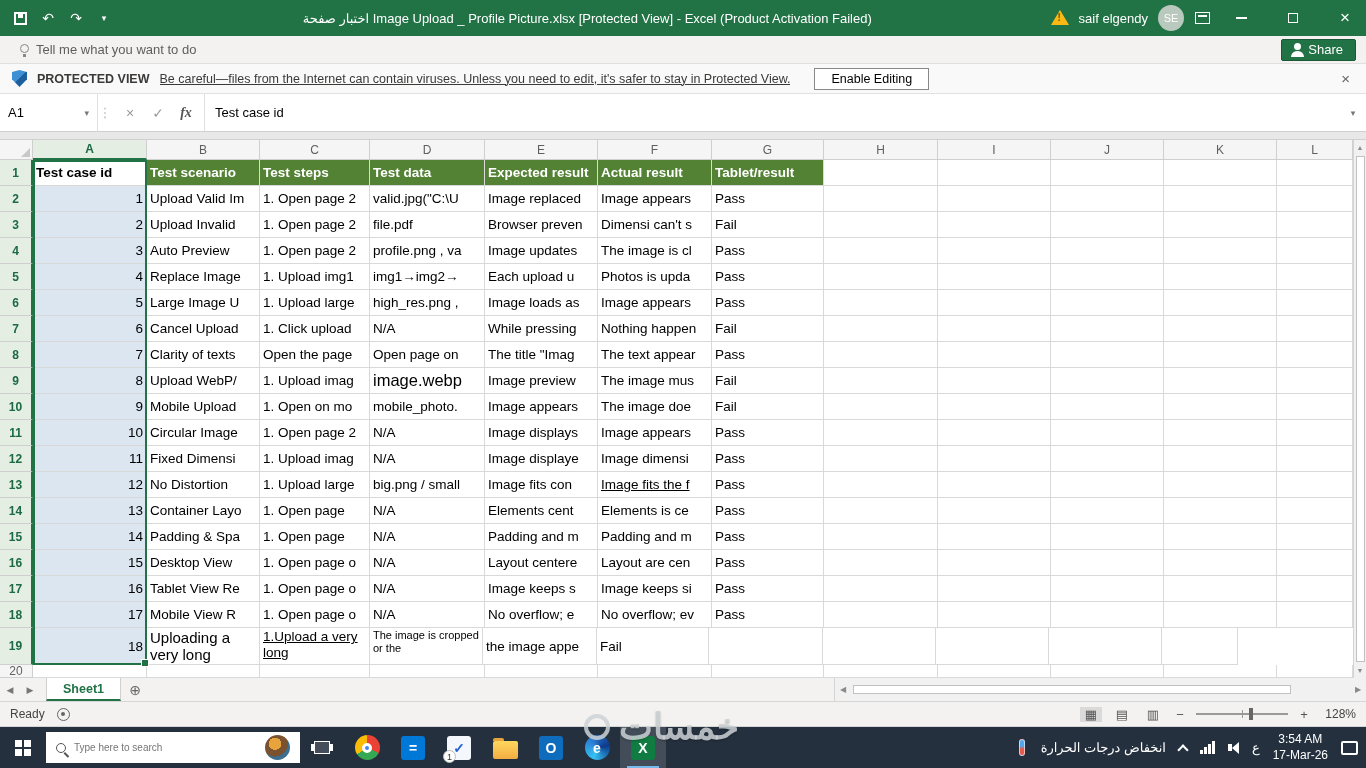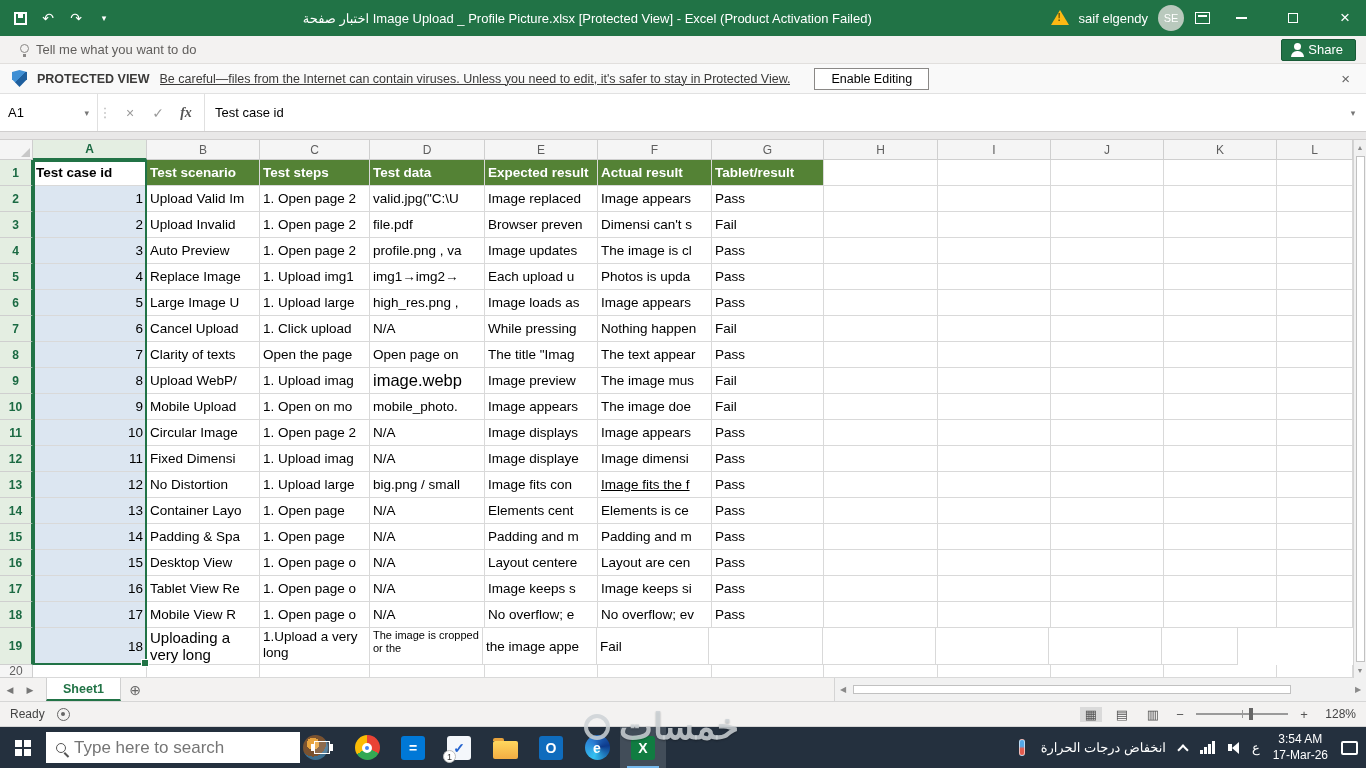--- a/index.html
+++ b/index.html
@@ -104,21 +104,21 @@
   .zoomlabel{width:36px;text-align:right}
 
   
   .taskbar{height:41px;background:#24303e;display:flex;align-items:center;color:#fff}
   .startbtn{width:46px;height:100%;display:flex;align-items:center;justify-content:center}
   .winlogo{display:grid;grid-template-columns:7px 7px;grid-template-rows:7px 7px;gap:2px}
   .winlogo div{background:#fff}
   .searchbox{width:254px;height:31px;background:#fff;display:flex;align-items:center;gap:8px;padding:0 10px;color:#5f5f5f}
   .mag{width:10px;height:10px;border:1.5px solid #555;border-radius:50%;position:relative;flex:0 0 10px}
   .mag::after{content:"";position:absolute;left:8px;top:8px;width:6px;height:1.5px;background:#555;transform:rotate(45deg);transform-origin:left top}
-  .searchinput{border:none;outline:none;background:transparent;flex:1;font-family:inherit;font-size:17px;color:#a21caf}
+  .searchinput{border:none;outline:none;background:transparent;flex:1;font-family:inherit;font-size:10px;color:#a21caf}
   .search-art{width:25px;height:25px;border-radius:50%;flex:0 0 25px;background:radial-gradient(circle at 40% 35%,#e8a33d 0 28%,#7a5230 28% 58%,#3c6e8f 58% 100%)}
   .tvbtn{width:44px;height:100%;display:flex;align-items:center;justify-content:center}
   .tvicon{width:16px;height:13px;border:1.5px solid #fff;background:rgba(255,255,255,.15);position:relative}
   .tvicon::before{content:"";position:absolute;left:-4px;top:2px;width:3px;height:7px;background:#fff}
   .tvicon::after{content:"";position:absolute;right:-4px;top:2px;width:3px;height:7px;background:#fff}
   .tb-apps{display:flex;align-items:center;height:100%}
   .tapp{width:46px;height:100%;display:flex;align-items:center;justify-content:center;position:relative}
   .tapp.active{background:rgba(255,255,255,.14)}
   .tapp.active::after{content:"";position:absolute;bottom:0;left:7px;right:7px;height:2px;background:#76b9ed}
   .i-chrome{width:25px;height:25px;border-radius:50%;background:conic-gradient(#ea4335 0 33%,#34a853 33% 66%,#fbbc05 66% 100%);display:flex;align-items:center;justify-content:center}
@@ -503,21 +503,21 @@
         <div class="c" style="flex: 0 0 114px; width: 114px;"></div>
         <div class="c" style="flex: 0 0 113px; width: 113px;"></div>
         <div class="c" style="flex: 0 0 113px; width: 113px;"></div>
         <div class="c" style="flex: 0 0 113px; width: 113px;"></div>
         <div class="c" style="flex: 0 0 76px; width: 76px;"></div>
       </div>
       <div class="grow" style="height: 37px;">
         <div class="rn sel">19</div>
         <div class="c num sel" style="flex: 0 0 114px; width: 114px;">18</div>
         <div class="c wrap f15" style="flex: 0 0 113px; width: 113px;">Uploading a very long</div>
-        <div class="c wrap" style="flex: 0 0 110px; width: 110px;">1.Upload a very long</div>
+        <div class="c wrap" style="flex: 0 0 110px; width: 110px; text-decoration: underline;">1.Upload a very long</div>
         <div class="c wrap f11" style="flex: 0 0 113px; width: 113px;">The image is cropped or the</div>
         <div class="c" style="flex: 0 0 114px; width: 114px;">the image appe</div>
         <div class="c" style="flex: 0 0 112px; width: 112px;">Fail</div>
         <div class="c" style="flex: 0 0 114px; width: 114px;"></div>
         <div class="c" style="flex: 0 0 113px; width: 113px;"></div>
         <div class="c" style="flex: 0 0 113px; width: 113px;"></div>
         <div class="c" style="flex: 0 0 113px; width: 113px;"></div>
         <div class="c" style="flex: 0 0 76px; width: 76px;"></div>
       </div>
       <div class="grow" style="height: 13px;">

